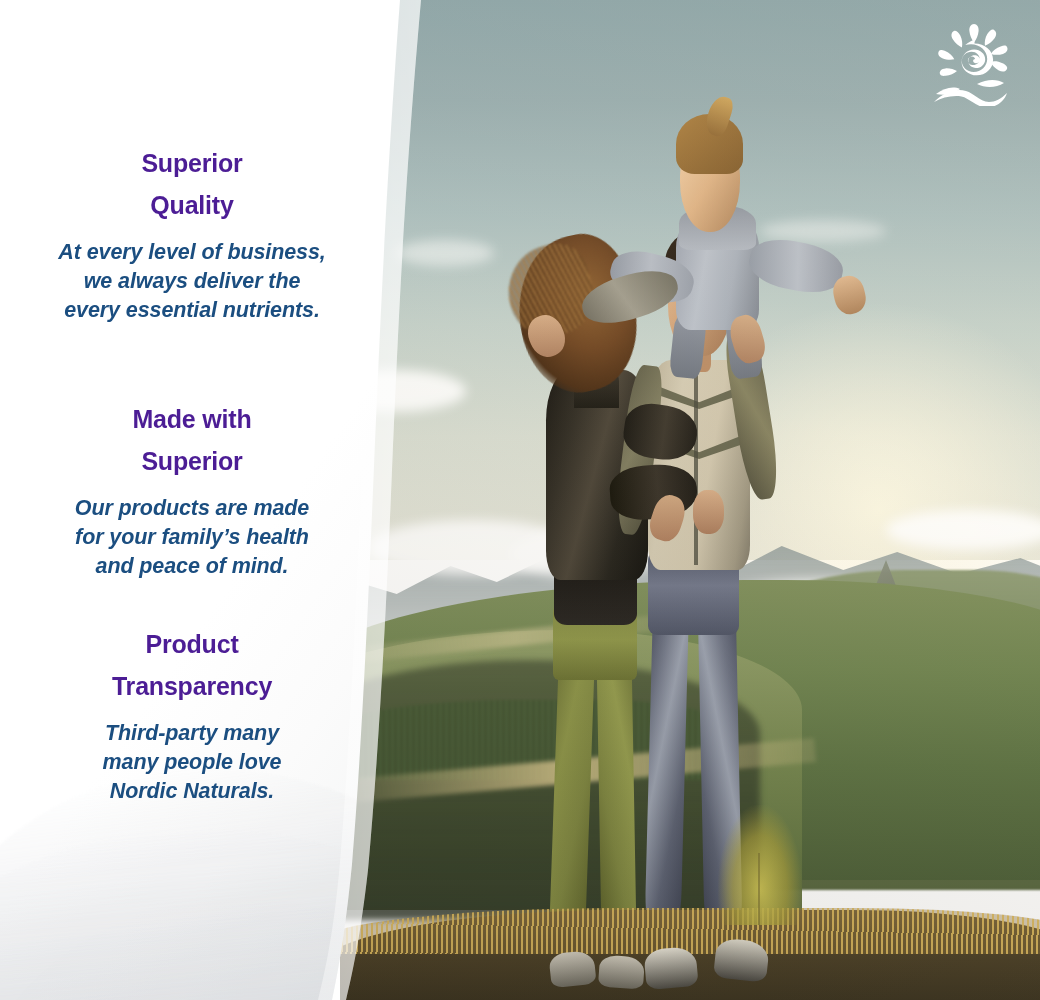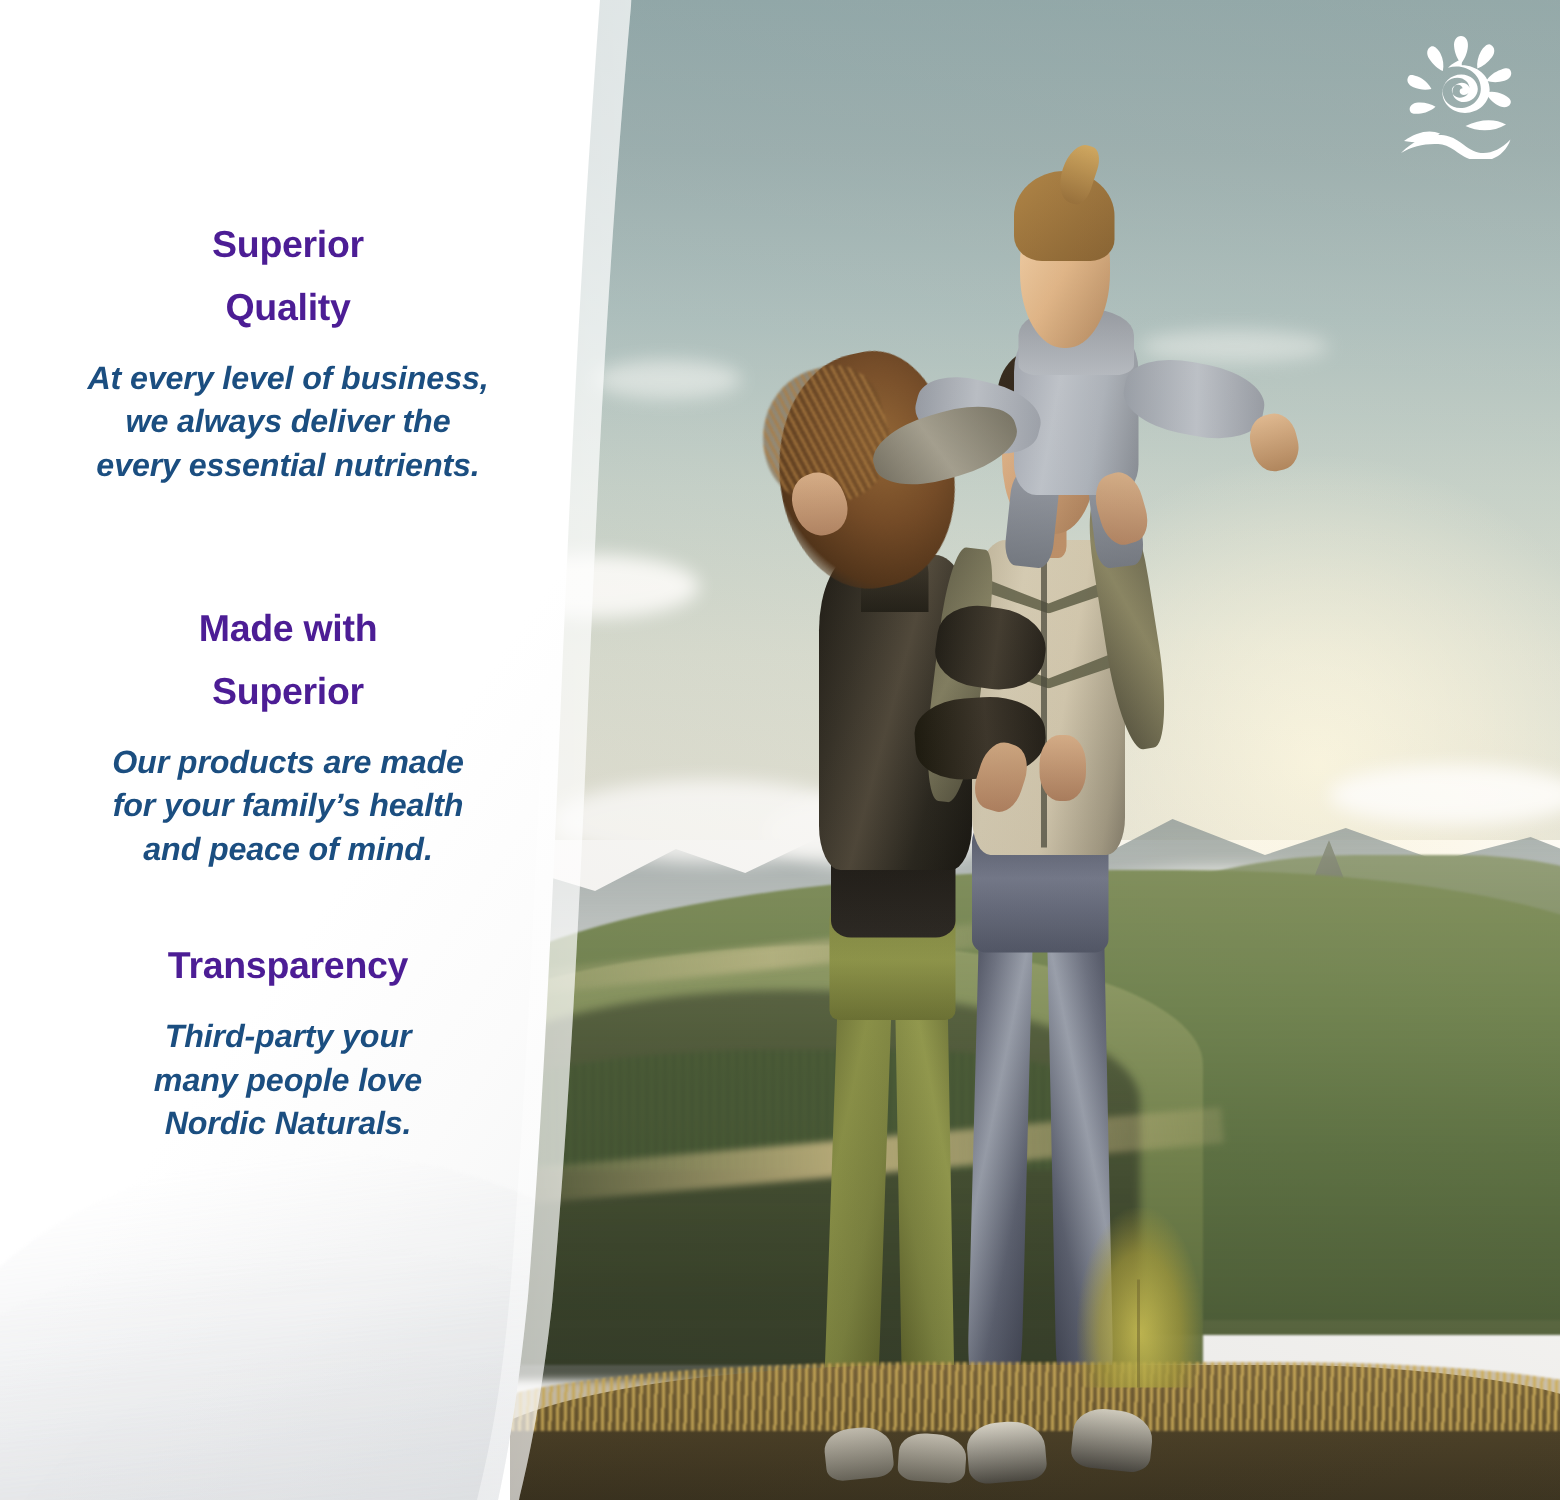--- a/index.html
+++ b/index.html
@@ -346,24 +346,25 @@
       </h2>
       <p>
         <span class="ln">Our products are made</span>
         <span class="ln">for your family’s health</span>
         <span class="ln">and peace of mind.</span>
       </p>
     </div>
 
     <div class="block b3">
       <h2>
+        <span class="ln">Product</span>
         <span class="ln">Transparency</span>
       </h2>
       <p>
-        <span class="ln">Third-party your</span>
+        <span class="ln">Third-party many</span>
         <span class="ln">many people love</span>
         <span class="ln">Nordic Naturals.</span>
       </p>
     </div>
   </div>
 
   <div class="logo">
     <svg viewBox="0 0 92 84" aria-hidden="true">
       <g fill="#ffffff">
 

